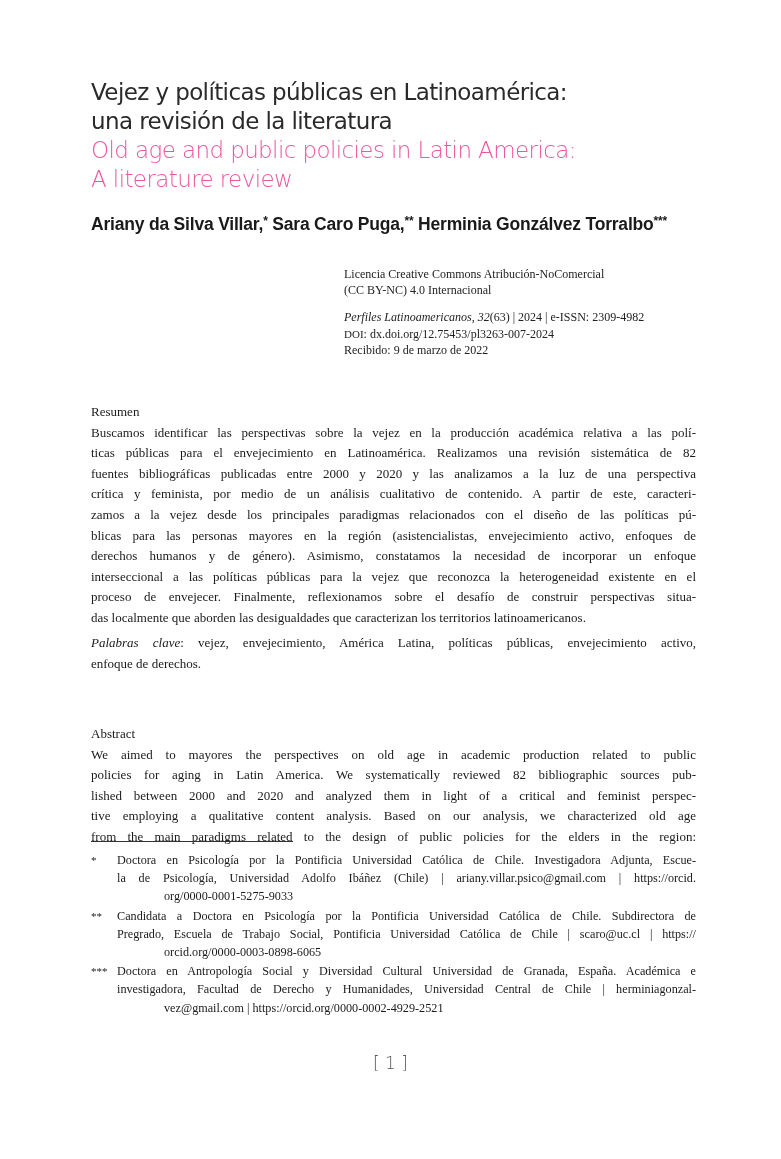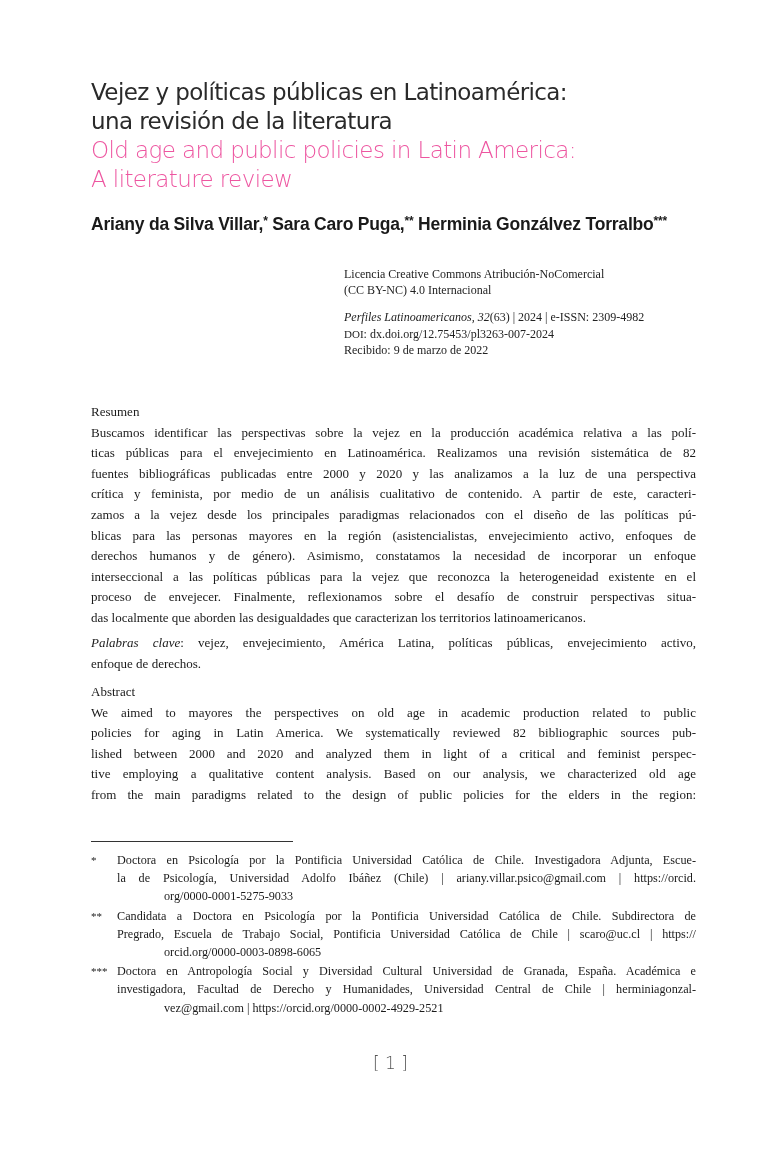--- a/index.html
+++ b/index.html
@@ -30,21 +30,21 @@
     position: absolute; left: 91px; width: 605px;
     font-family: "Liberation Serif", serif; font-size: 13px; line-height: 20.6px; color: #1a1a1a;
     text-align: justify;
   }
   .section .head { font-weight: normal; display: block; text-align: left; }
   .section .line { display: block; text-align: justify; text-align-last: justify; white-space: nowrap; overflow: hidden; }
   .section .line.last { text-align-last: left; }
   .resumen { top: 402px; }
   .keywords { top: 633px; }
   .keywords i { font-style: italic; }
-  .abstract { top: 682px; }
+  .abstract { top: 724px; }
   .fn-rule { position: absolute; left: 91px; top: 841px; width: 202px; height: 1px; background: #333; }
   .footnotes {
     position: absolute; left: 91px; top: 851px; width: 605px;
     font-family: "Liberation Serif", serif; font-size: 12.2px; line-height: 18.2px; color: #1a1a1a;
   }
   .fn { position: relative; padding-left: 26px; margin-bottom: 1px; }
   .fn .mark { position: absolute; left: 0; top: 0; font-size: 11px; }
   .fn .line { display: block; text-align: justify; text-align-last: justify; white-space: nowrap; overflow: hidden; }
   .fn .line.last { text-align-last: left; margin-left: 47px; }
   .pagenum {

